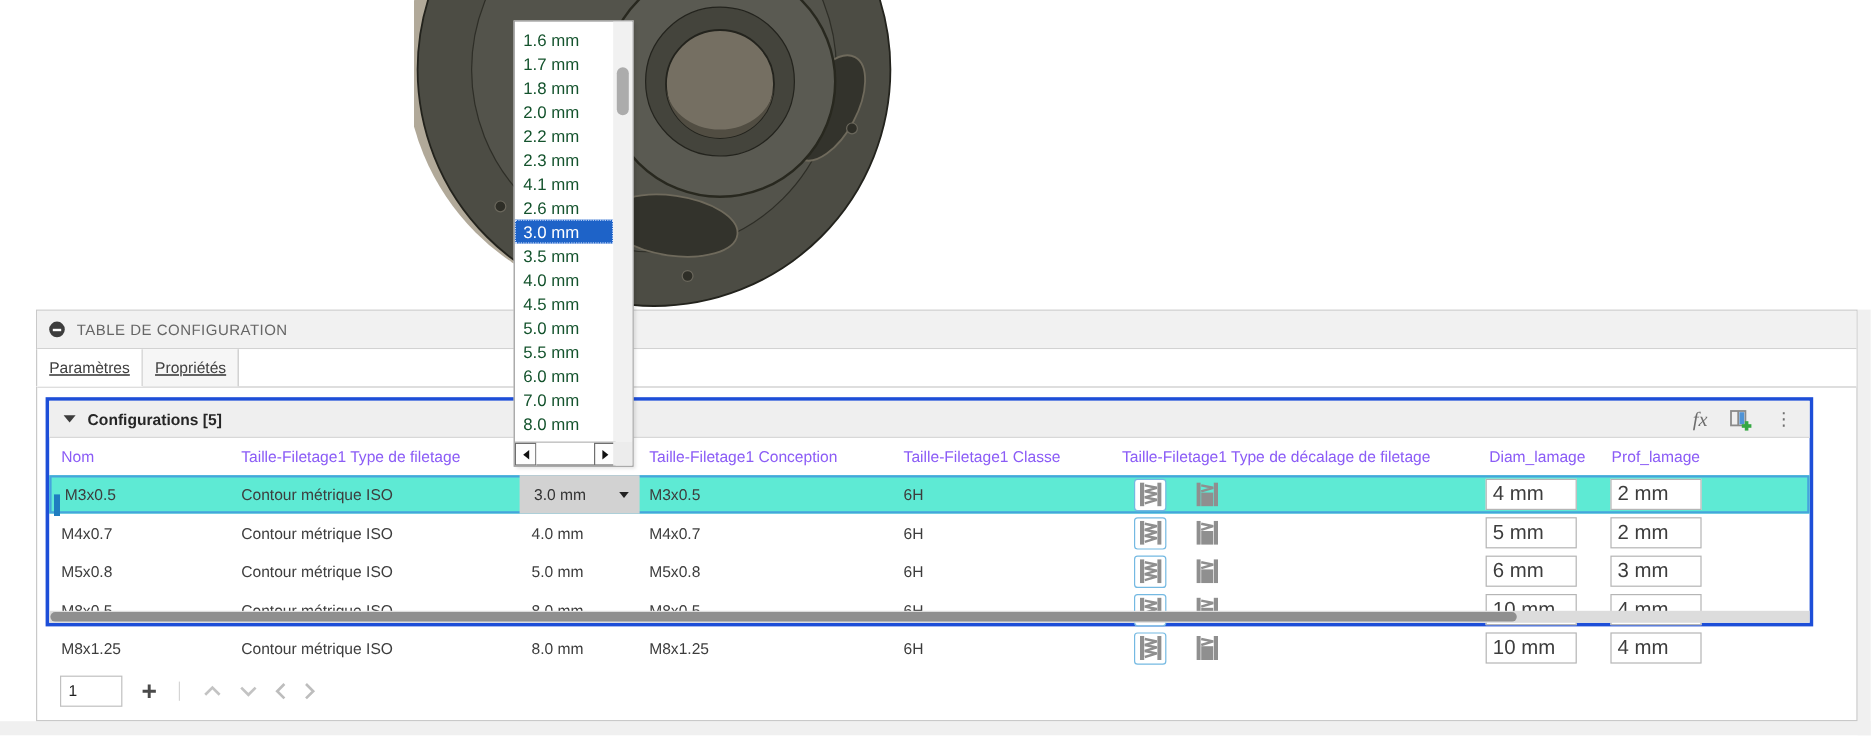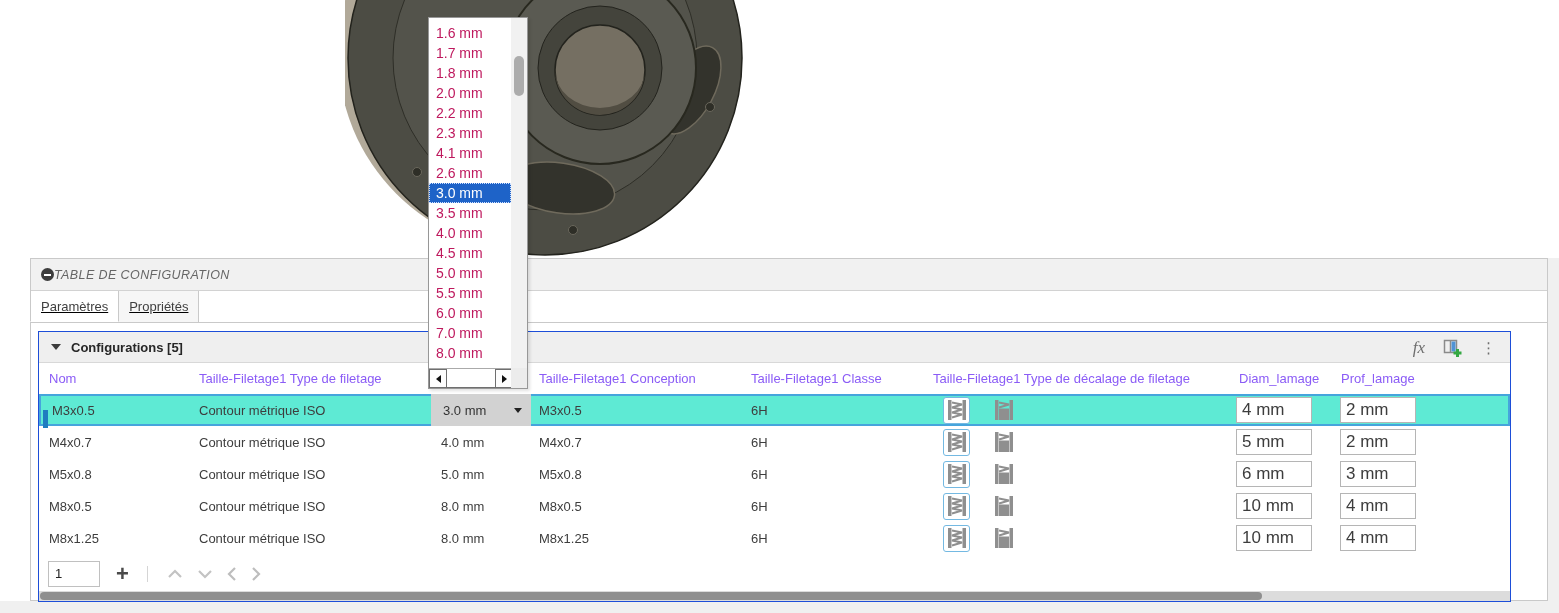--- a/index.html
+++ b/index.html
@@ -11,48 +11,48 @@
   .bg-right{position:absolute;left:1548px;top:258px;width:11px;height:355px;background:#f0f0f0;}
   .bg-bottom{position:absolute;left:0;top:601px;width:1559px;height:12px;background:#f0f0f0;}
 
   
   .viewport{position:absolute;left:345px;top:0;width:400px;height:258px;z-index:1;}
 
   
   .dropdown{position:absolute;left:428px;top:17px;width:100px;height:372px;background:#fff;
     border:1px solid #979797;box-sizing:border-box;z-index:100;box-shadow:2px 2px 3px rgba(0,0,0,.12);}
   .dd-list{position:absolute;left:0;top:0;right:16px;bottom:20px;overflow:hidden;padding-top:5px;}
-  .dd-item{height:20px;line-height:20px;font-size:14px;color:#be185d;padding-left:7px;white-space:nowrap;}
+  .dd-item{height:20px;line-height:20px;font-size:14px;color:#14532d;padding-left:7px;white-space:nowrap;}
   .dd-item.sel{background:#1e63c8;color:#fff;outline:1px dotted #cfe0ff;outline-offset:-1px;}
   .dd-vscroll{position:absolute;right:0;top:0;width:16px;bottom:20px;background:#f1f1f1;}
   .dd-vthumb{position:absolute;left:3px;top:38px;width:10px;height:40px;background:#acacac;border-radius:5px;}
   .dd-hscroll{position:absolute;left:0;bottom:0;height:20px;width:84px;display:flex;border-top:1px solid #aaa;box-sizing:border-box;}
   .dd-hbtn{width:18px;height:19px;box-sizing:border-box;border:1px solid #6f6f6f;background:#fdfdfd;
     display:flex;align-items:center;justify-content:center;padding:0;}
   .dd-htrack{flex:1;background:#fff;border-bottom:1px solid #6f6f6f;}
   .tri-l{width:0;height:0;border-top:4px solid transparent;border-bottom:4px solid transparent;border-right:5px solid #101010;}
   .tri-r{width:0;height:0;border-top:4px solid transparent;border-bottom:4px solid transparent;border-left:5px solid #101010;}
   .dd-corner{position:absolute;right:0;bottom:0;width:16px;height:20px;background:#ececec;}
 
   
   .panel{position:absolute;left:30px;top:258px;width:1518px;height:343px;background:#fff;
     border:1px solid #c9c9c9;box-sizing:border-box;z-index:10;}
   .panel-header{height:32px;background:#f1f1f1;border-bottom:1px solid #d2d2d2;
-    display:flex;align-items:center;padding-left:10px;box-sizing:border-box;font-style:italic;}
+    display:flex;align-items:center;padding-left:10px;gap:10px;box-sizing:border-box;}
   .collapse-btn{width:13px;height:13px;border-radius:50%;background:#3d3d3d;position:relative;border:none;padding:0;}
   .collapse-btn::after{content:"";position:absolute;left:3px;top:5.5px;width:7px;height:2px;background:#fff;}
   .panel-title{font-size:12.5px;color:#666;letter-spacing:.4px;}
 
   .tabstrip{height:31px;border-bottom:1px solid #c9c9c9;display:flex;background:#fff;text-decoration:underline;}
   .tab{height:31px;box-sizing:border-box;padding:0 10px;display:flex;align-items:center;
     font-size:13px;color:#3f3f3f;background:#f6f6f6;border-right:1px solid #c9c9c9;}
   .tab:first-child{border-left:1px solid #c9c9c9;margin-left:-1px;}
   .tab.active{background:#fff;margin-bottom:-1px;border-bottom:1px solid #fff;}
 
-  .inner{position:absolute;left:7px;top:72px;width:1473px;height:271px;border:1px solid #1d4ed8;
+  .inner{position:absolute;left:7px;top:72px;width:1473px;height:191px;border:3px solid #1d4ed8;
     box-sizing:border-box;background:#fff;}
 
   .conf-bar{height:31px;background:#efefef;border-bottom:1px solid #d8d8d8;display:flex;
     align-items:center;box-sizing:border-box;padding:0 14px 0 12px;}
   .tri-down{width:0;height:0;border-left:5px solid transparent;border-right:5px solid transparent;
     border-top:6px solid #3c3c3c;margin-right:10px;background:none;padding:0;}
   button.tri-down{border-left:5px solid transparent;border-right:5px solid transparent;border-top:6px solid #3c3c3c;border-bottom:none;}
   .conf-label{font-weight:bold;font-size:13px;color:#262626;}
   .conf-spacer{flex:1;}
   .fx-btn{background:none;border:none;padding:0;margin-right:18px;

